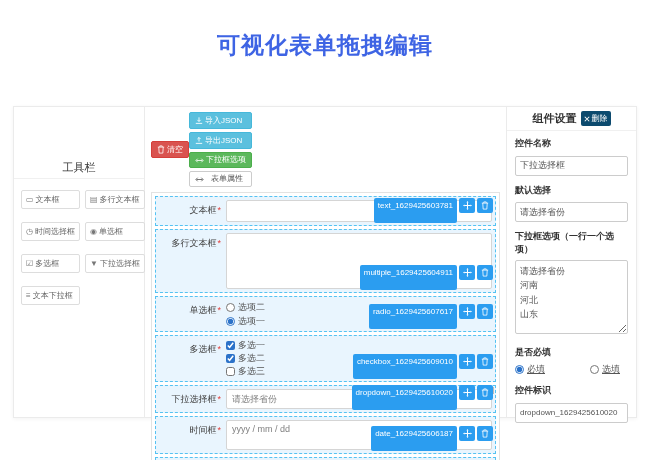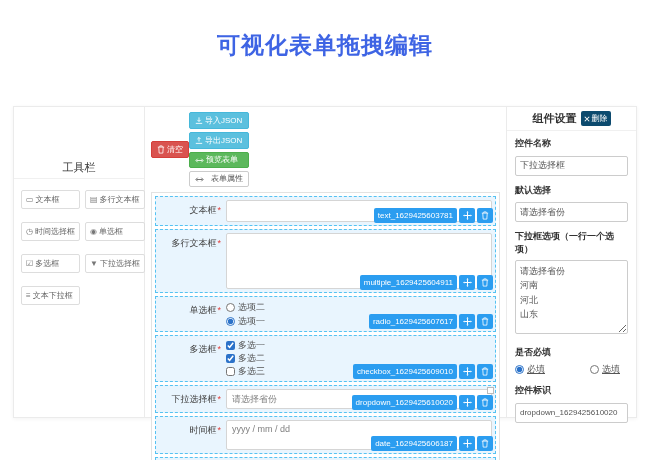--- a/index.html
+++ b/index.html
@@ -49,21 +49,21 @@
   textarea.ctl-box { height: 56px; resize: none; padding-top: 3px; }
   .ctl-fake { height: 30px; line-height: 16px; overflow: hidden; }
   .ctl-fake.tall { height: 20px; line-height: 18px; }
   .placeholder-text { color: #808080; }
   .opt-line { display: flex; align-items: center; font-size: 9px; color: #555;
     height: 14px; gap: 3px; cursor: pointer; }
   .row-checkbox .opt-line { height: 13px; }
   input[type="radio"], input[type="checkbox"] { width: 9px; height: 9px; margin: 0;
     accent-color: #2b72c9; flex: none; }
   .badges { position: absolute; right: 2px; bottom: 2px; display: flex; gap: 2px; z-index: 2; }
-  .id-badge { background: #2b9df0; color: #fff; font-size: 8px; line-height: 15px; height: 15px;
+  .id-badge { background: #2b9df0; color: #fff; font-size: 8px; line-height: 15px; height: 25px;
     padding: 0 4px; border-radius: 2px; white-space: nowrap; }
   .icon-btn { width: 16px; height: 15px; background: #2b9df0; border-radius: 2px; color: #fff;
     display: inline-flex; align-items: center; justify-content: center; cursor: pointer; }
   .corner-handle { position: absolute; top: 1px; right: 1px; width: 7px; height: 7px;
     background: #fff; border: 1px solid #bbb; }
 
   
   .settings-panel { width: 130px; flex: none; border-left: 1px solid #ebebeb; }
   .settings-header { height: 24px; display: flex; align-items: center; justify-content: center;
     gap: 4px; font-size: 11px; font-weight: bold; color: #333; border-bottom: 1px solid #f0f0f0; }
@@ -147,21 +147,21 @@
             <path d="M5 6.3V1.2M3 3.2l2-2 2 2" stroke="#fff" stroke-width="1.1" fill="none"></path>
             <path d="M1 8.6h8" stroke="#fff" stroke-width="1.1"></path>
           </svg>
           <span>导出JSON</span>
         </button>
         <button class="btn btn-success">
           <svg width="9" height="7" viewBox="0 0 12 8">
             <path d="M2 4h8" stroke="#fff" stroke-width="1.1"></path>
             <path d="M3.6 1.6L1.2 4l2.4 2.4M8.4 1.6L10.8 4 8.4 6.4" stroke="#fff" stroke-width="1.1" fill="none"></path>
           </svg>
-          <span>预览表单</span>
+          <span>下拉框选项</span>
         </button>
         <button class="btn btn-default">
           <svg width="9" height="7" viewBox="0 0 12 8">
             <path d="M2 4h8" stroke="#555" stroke-width="1.1"></path>
             <path d="M3.6 1.6L1.2 4l2.4 2.4M8.4 1.6L10.8 4 8.4 6.4" stroke="#555" stroke-width="1.1" fill="none"></path>
           </svg>
           <span>表单属性</span>
         </button>
       </div>
     </div>

